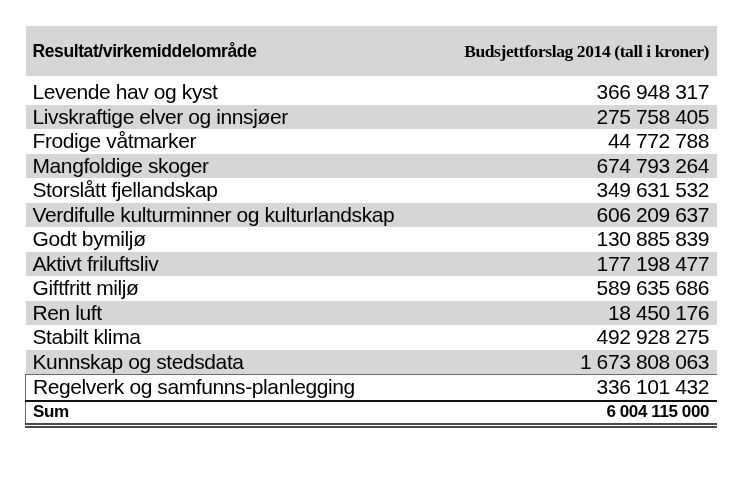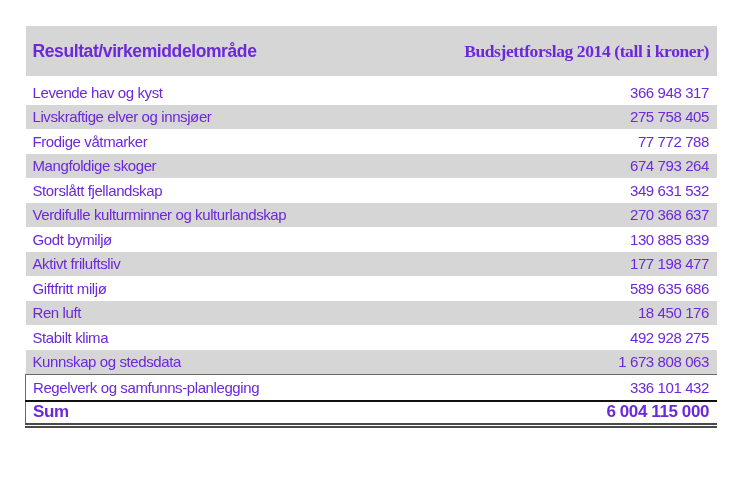--- a/index.html
+++ b/index.html
@@ -3,21 +3,21 @@
 <meta charset="utf-8">
 <style>
   html, body { margin: 0; padding: 0; background: #ffffff; }
   .page {
     position: relative;
     width: 730px;
     height: 478px;
     background: #ffffff;
     overflow: hidden;
     font-family: "Liberation Sans", "DejaVu Sans", sans-serif;
-    color: #6d28d9;
+    color: #000000;
   }
   table.budget {
     position: absolute;
     left: 25px;
     top: 26px;
     width: 692px;
     border-collapse: collapse;
     table-layout: fixed;
   }
   col.col-label  { width: 55%; }
@@ -31,21 +31,21 @@
     letter-spacing: -0.4px;
     vertical-align: middle;
     border-bottom: 4px solid #ffffff;
     padding: 0;
   }
   th.c1 { text-align: left;  padding-left: 7px; }
   th.c2 { text-align: right; padding-right: 8px; font-family: Liberation Serif, serif; }
 
   tbody td {
     height: 24.5px;
-    font-size: 15px;
+    font-size: 21px;
     letter-spacing: -0.4px;
     vertical-align: middle;
     padding: 0;
     white-space: nowrap;
   }
   td.c1 { text-align: left;  padding-left: 7px; }
   td.c2 { text-align: right; padding-right: 8px; }
 
   tbody tr:nth-child(even) { background: #d6d6d6; }
 
@@ -87,36 +87,36 @@
     <td class="c2">366 948 317</td>
   </tr>
 
   <tr>
     <td class="c1">Livskraftige elver og innsjøer</td>
     <td class="c2">275 758 405</td>
   </tr>
 
   <tr>
     <td class="c1">Frodige våtmarker</td>
-    <td class="c2">77 772 788</td>
+    <td class="c2">44 772 788</td>
   </tr>
 
   <tr>
     <td class="c1">Mangfoldige skoger</td>
     <td class="c2">674 793 264</td>
   </tr>
 
   <tr>
     <td class="c1">Storslått fjellandskap</td>
     <td class="c2">349 631 532</td>
   </tr>
 
   <tr>
     <td class="c1">Verdifulle kulturminner og kulturlandskap</td>
-    <td class="c2">270 368 637</td>
+    <td class="c2">606 209 637</td>
   </tr>
 
   <tr>
     <td class="c1">Godt bymiljø</td>
     <td class="c2">130 885 839</td>
   </tr>
 
   <tr>
     <td class="c1">Aktivt friluftsliv</td>
     <td class="c2">177 198 477</td>

